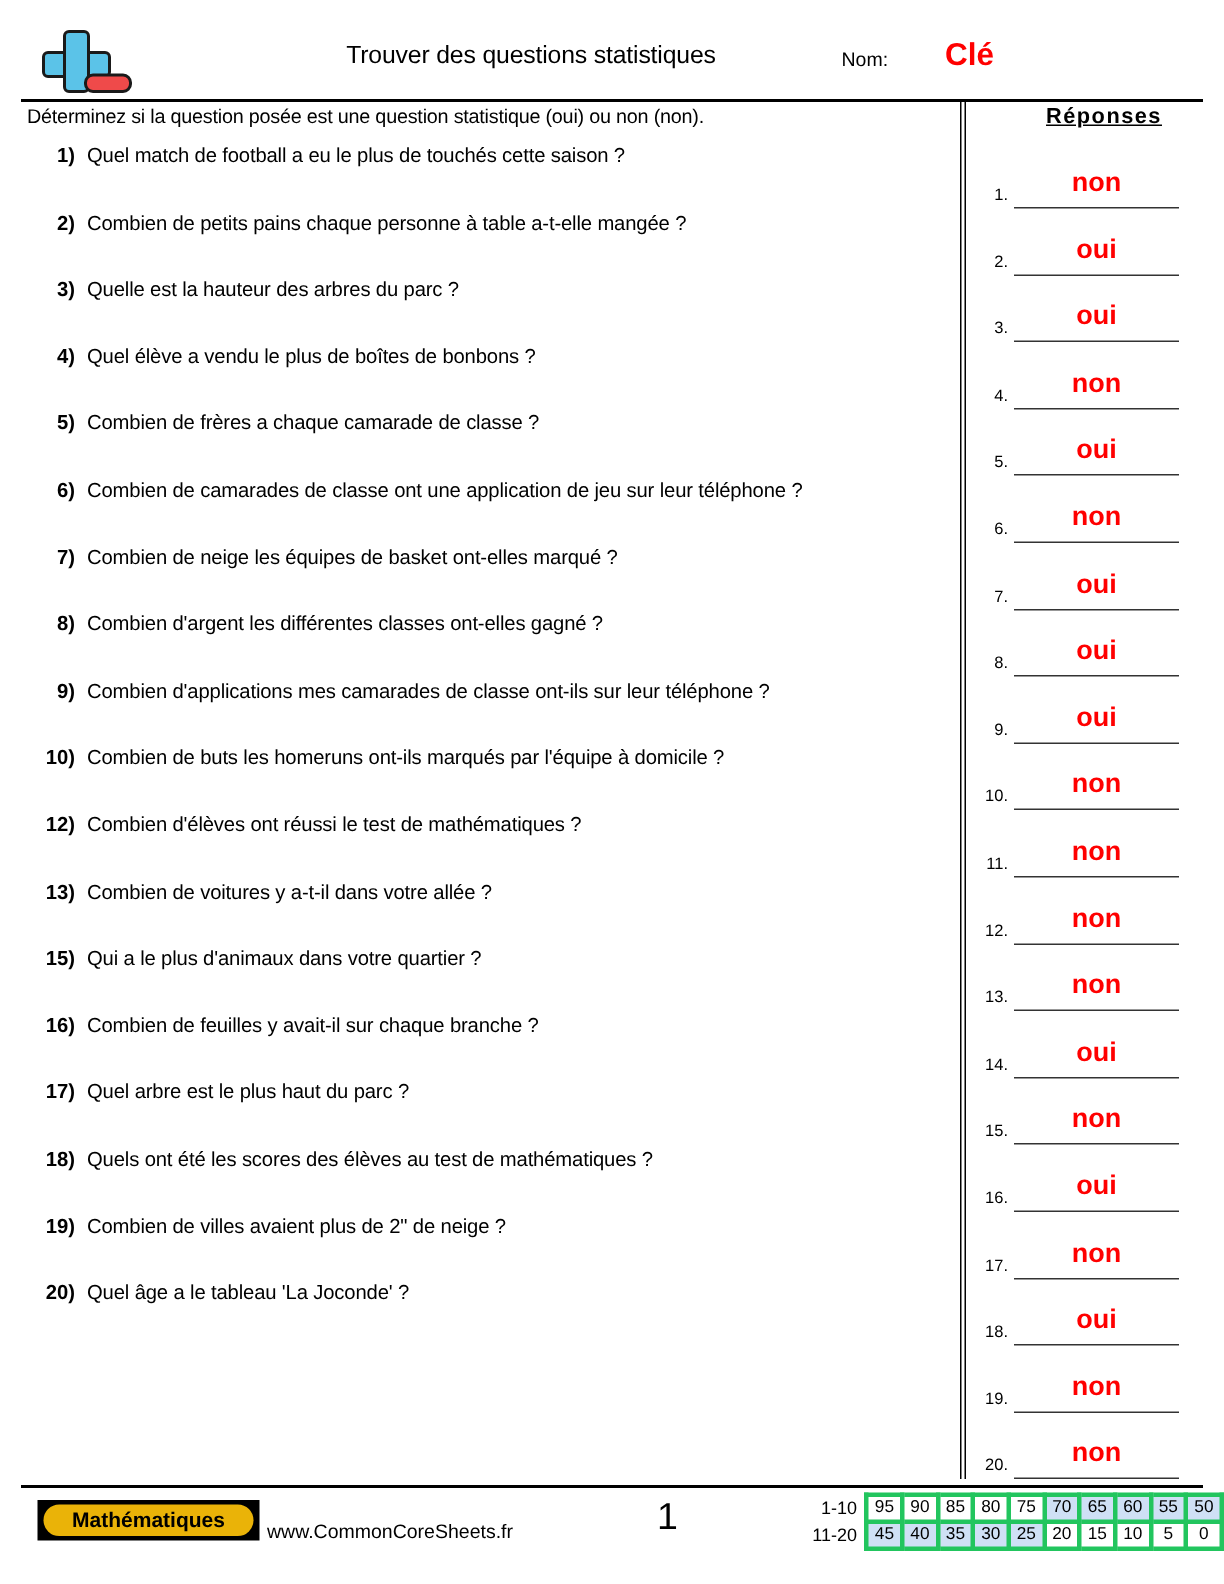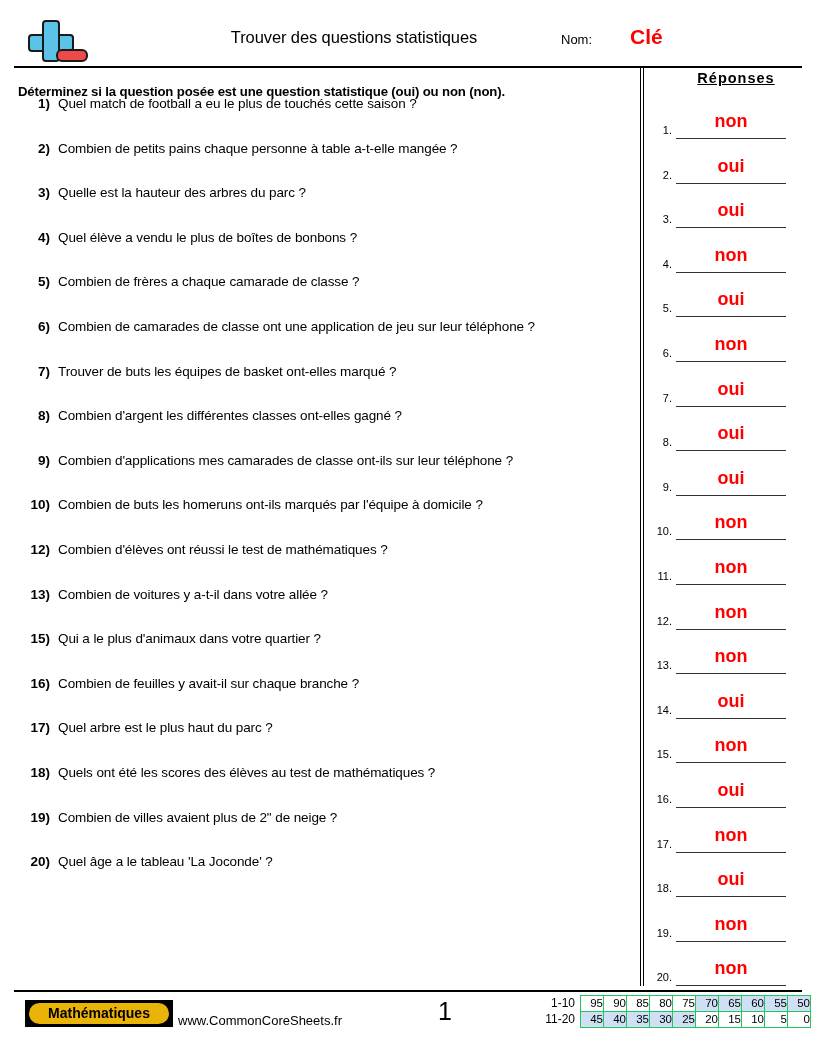--- a/index.html
+++ b/index.html
@@ -96,23 +96,23 @@
     top: 66px;
     width: 788px;
     height: 0;
     border-top: 2px solid #000;
   }
 
   
   #instruction {
     position: absolute;
     left: 18px;
-    top: 84px;
+    top: 70px;
     font-size: 13.2px;
-    font-weight: bold;
+    font-weight: normal;
     letter-spacing: -0.15px;
   }
   #answers-heading {
     position: absolute;
     left: 666px;
     top: 70px;
     width: 140px;
     text-align: center;
     font-size: 14.5px;
     font-weight: bold;
@@ -248,24 +248,24 @@
 
   
   #score-table {
     position: absolute;
     left: 533px;
     top: 995px;
     border-collapse: collapse;
     font-size: 11.5px;
   }
   #score-table td {
-    border: 1px solid #22c55e;
+    border: 3px solid #22c55e;
     width: 22px;
     height: 15px;
-    text-align: right;
+    text-align: center;
     padding: 0;
     line-height: 15px;
   }
   #score-table td.rowhead {
     border: none;
     width: 42px;
     text-align: right;
     padding-right: 5px;
     font-size: 12px;
   }
@@ -316,21 +316,21 @@
       <div class="q-row">
         <div class="q-num">5)</div>
         <div class="q-text">Combien de frères a chaque camarade de classe ?</div>
       </div>
       <div class="q-row">
         <div class="q-num">6)</div>
         <div class="q-text">Combien de camarades de classe ont une application de jeu sur leur téléphone ?</div>
       </div>
       <div class="q-row">
         <div class="q-num">7)</div>
-        <div class="q-text">Trouver de buts les équipes de basket ont-elles marqué ?</div>
+        <div class="q-text">Combien de neige les équipes de basket ont-elles marqué ?</div>
       </div>
       <div class="q-row">
         <div class="q-num">8)</div>
         <div class="q-text">Combien d'argent les différentes classes ont-elles gagné ?</div>
       </div>
       <div class="q-row">
         <div class="q-num">9)</div>
         <div class="q-text">Combien d'applications mes camarades de classe ont-ils sur leur téléphone ?</div>
       </div>
       <div class="q-row">

